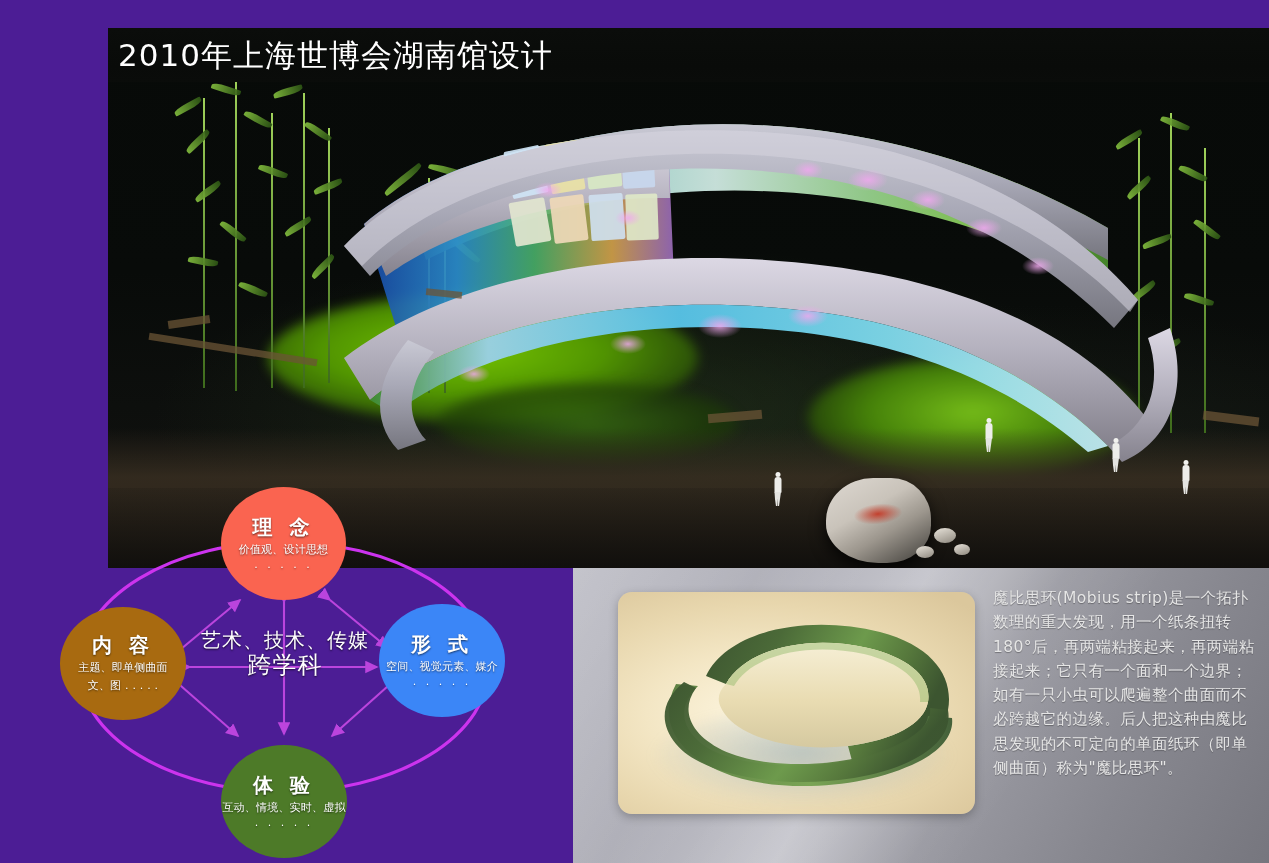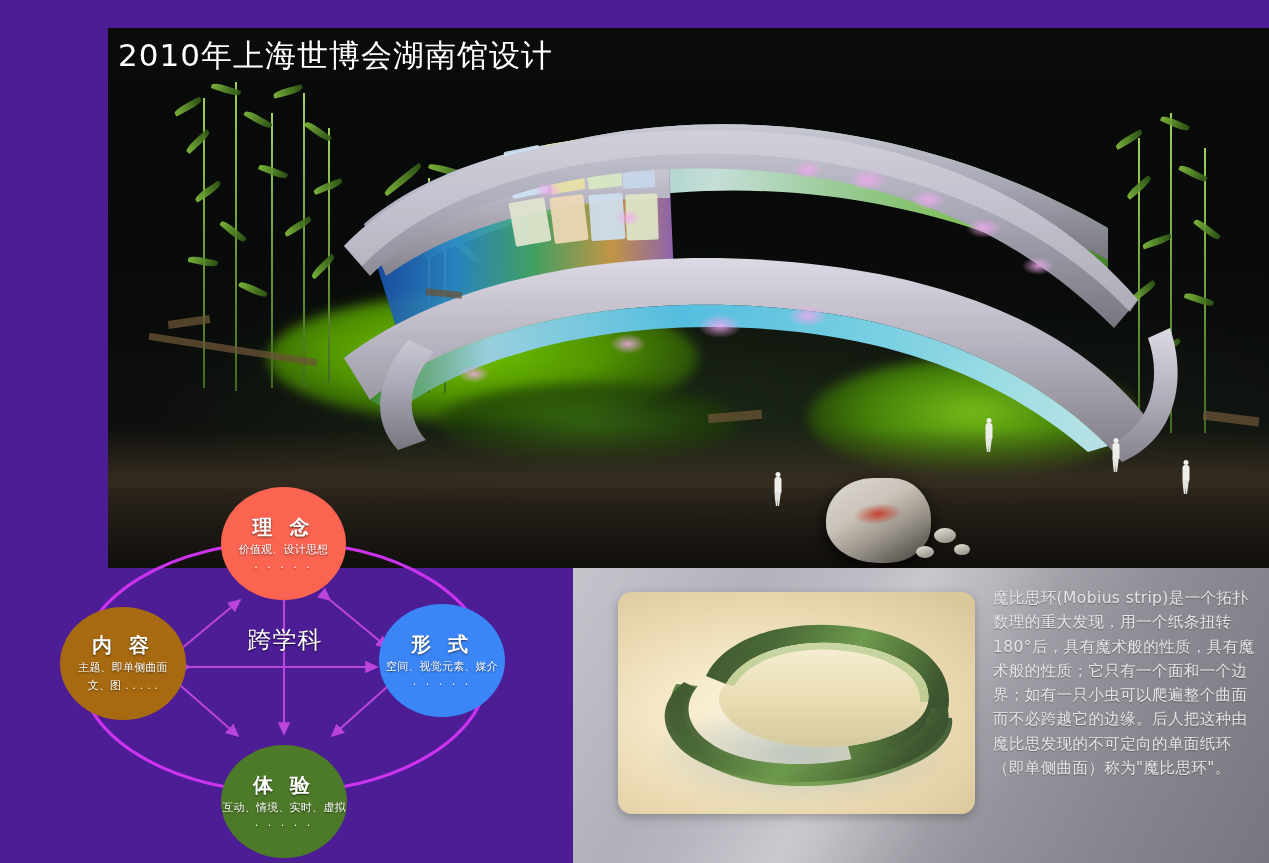--- a/index.html
+++ b/index.html
@@ -349,21 +349,21 @@
 
         <path d="M78,96 C62,118 72,142 104,158 C146,178 224,176 272,156
                  C300,144 314,130 312,116 L330,118 C336,150 296,176 236,186
                  C160,198 82,182 58,152 C40,130 44,108 66,90 Z" fill="url(#gmDark)" opacity=".96"></path>
 
         <path d="M108,92 C128,56 192,42 250,56 C292,66 314,86 310,110
                  L302,110 C304,90 286,72 246,62 C192,50 134,62 116,94 Z" fill="#8fb867" opacity=".45"></path>
       </svg>
     </div>
 
-    <div id="mobiustext">魔比思环(Mobius strip)是一个拓扑数理的重大发现，用一个纸条扭转180°后，具有魔术般的性质，具有魔术般的性质；它只有一个面和一个边界；如有一只小虫可以爬遍整个曲面而不必跨越它的边缘。后人把这种由魔比思发现的不可定向的单面纸环（即单侧曲面）称为"魔比思环"。</div>
+    <div id="mobiustext">魔比思环(Mobius strip)是一个拓扑数理的重大发现，用一个纸条扭转180°后，再两端粘接起来，再两端粘接起来；它只有一个面和一个边界；如有一只小虫可以爬遍整个曲面而不必跨越它的边缘。后人把这种由魔比思发现的不可定向的单面纸环（即单侧曲面）称为"魔比思环"。</div>
   </div>
 
   <div id="diagram">
     <svg viewBox="0 0 500 385">
       <defs>
         <marker id="ah" markerWidth="7" markerHeight="7" refX="5.6" refY="3" orient="auto" markerUnits="strokeWidth">
           <path d="M0,0 L6.4,3 L0,6 z" fill="#bb44dd"></path>
         </marker>
       </defs>
 
@@ -400,17 +400,18 @@
       <div class="dots">. . . . .</div>
     </div>
 
     <div class="node" id="node-tiyan">
       <div class="ttl">体 验</div>
       <div class="sub">互动、情境、实时、虚拟</div>
       <div class="dots">. . . . .</div>
     </div>
 
     <div id="centertext">
+      <div class="l1">艺术、技术、传媒</div>
       <div class="l2">跨学科</div>
     </div>
   </div>
 
 </div>
 
 </body></html>

